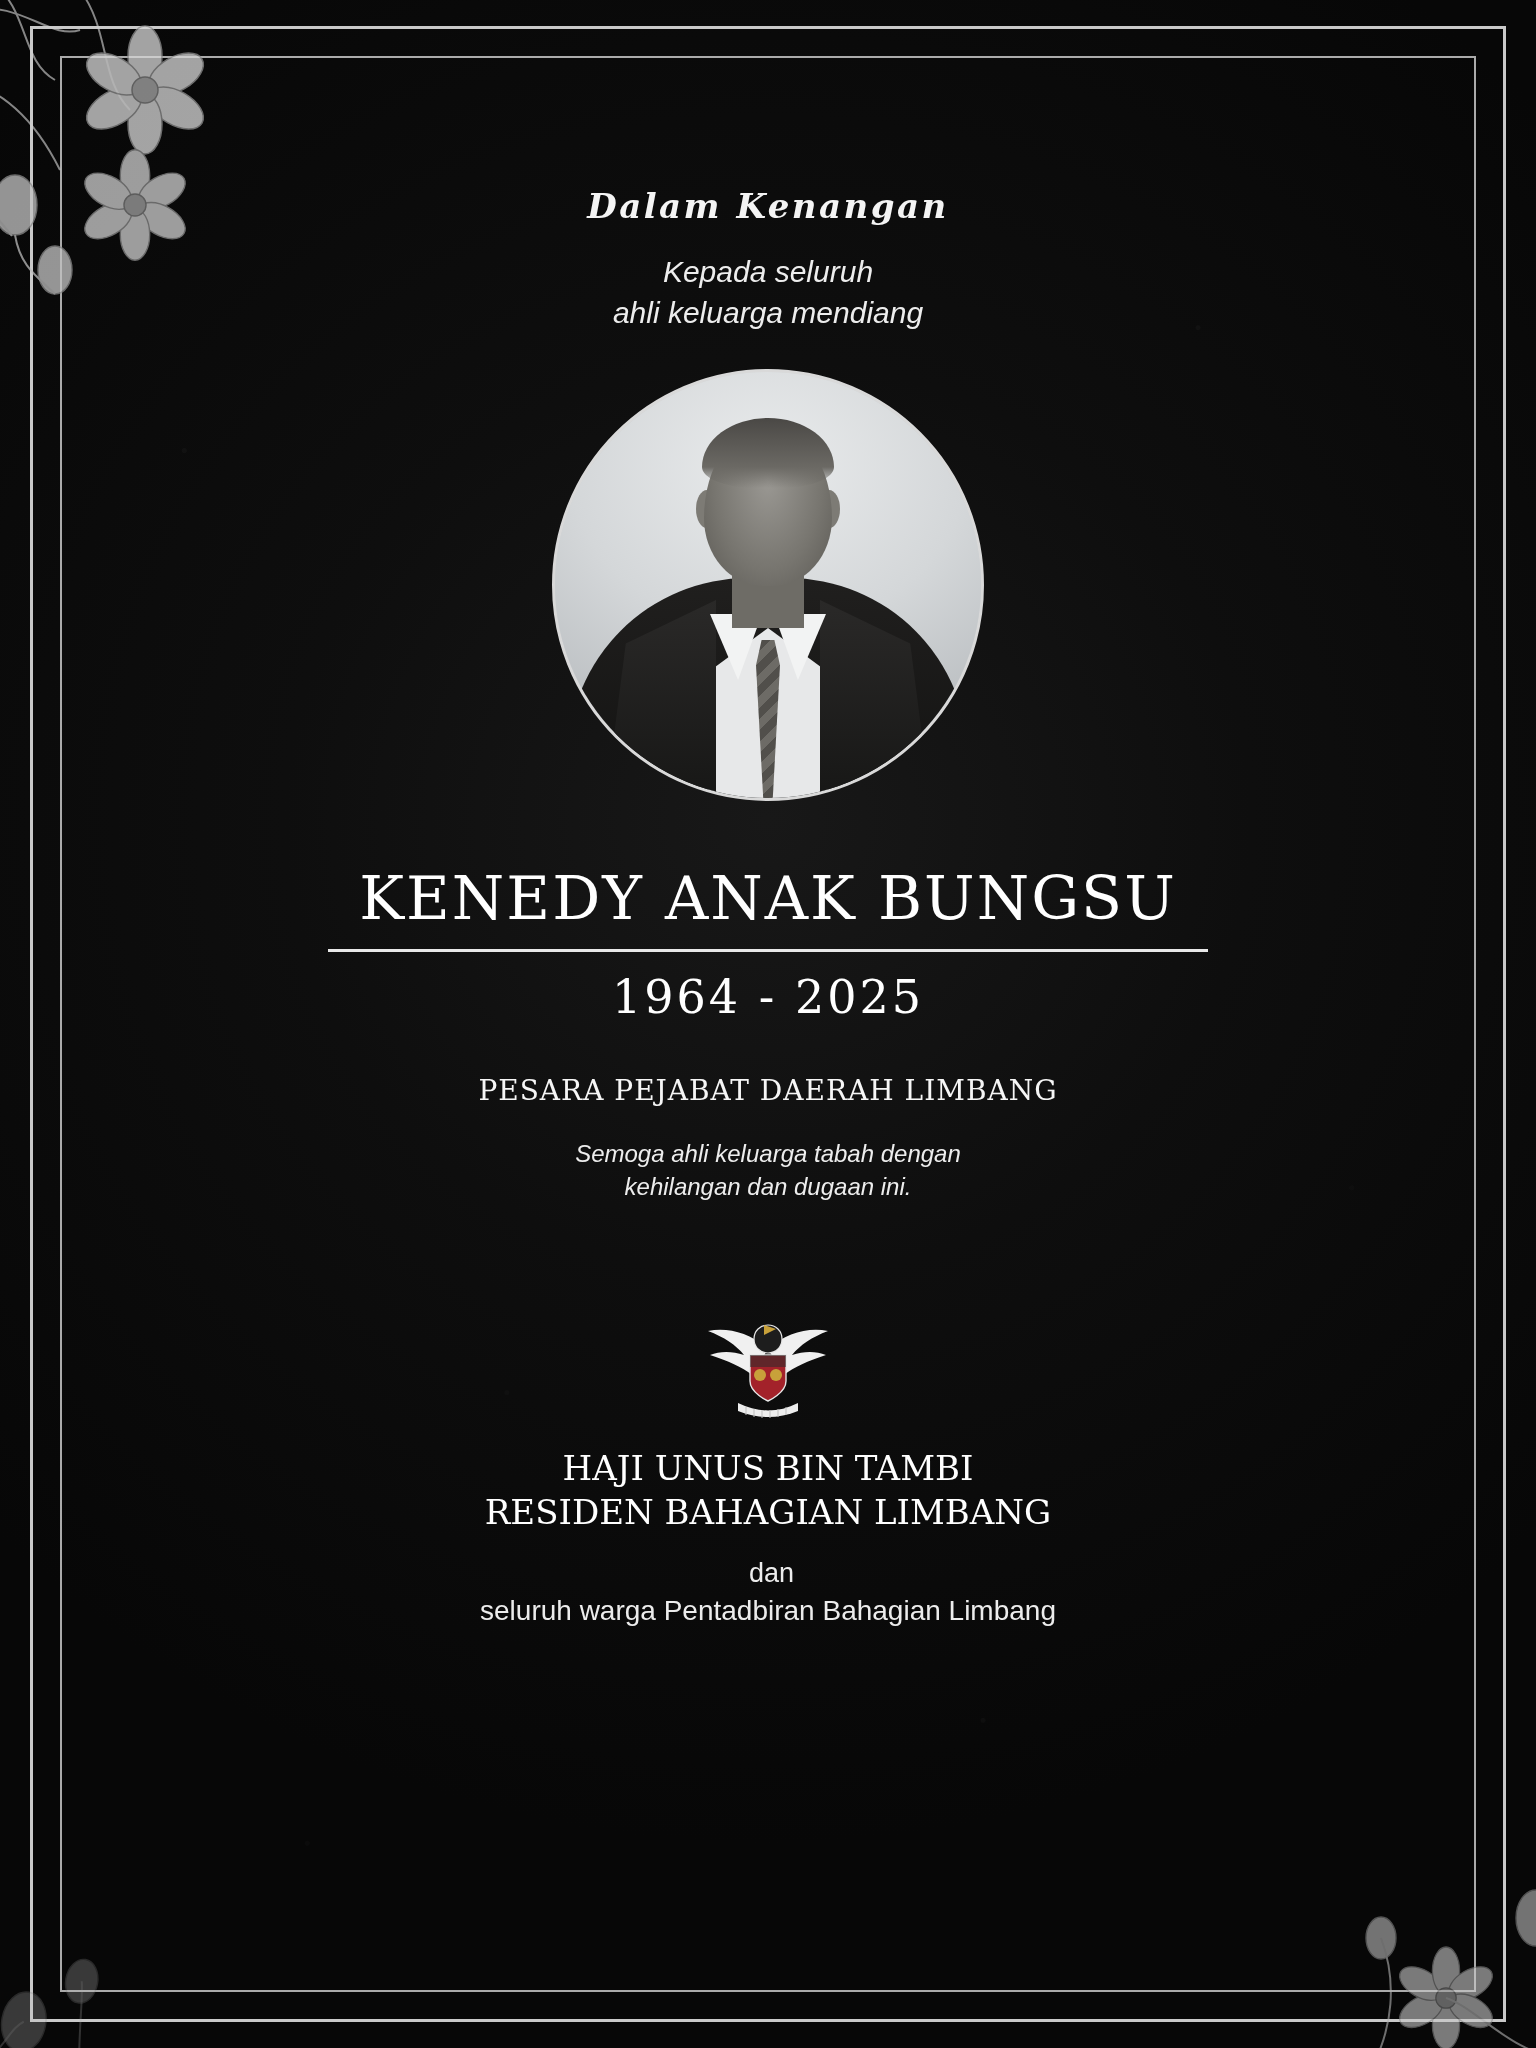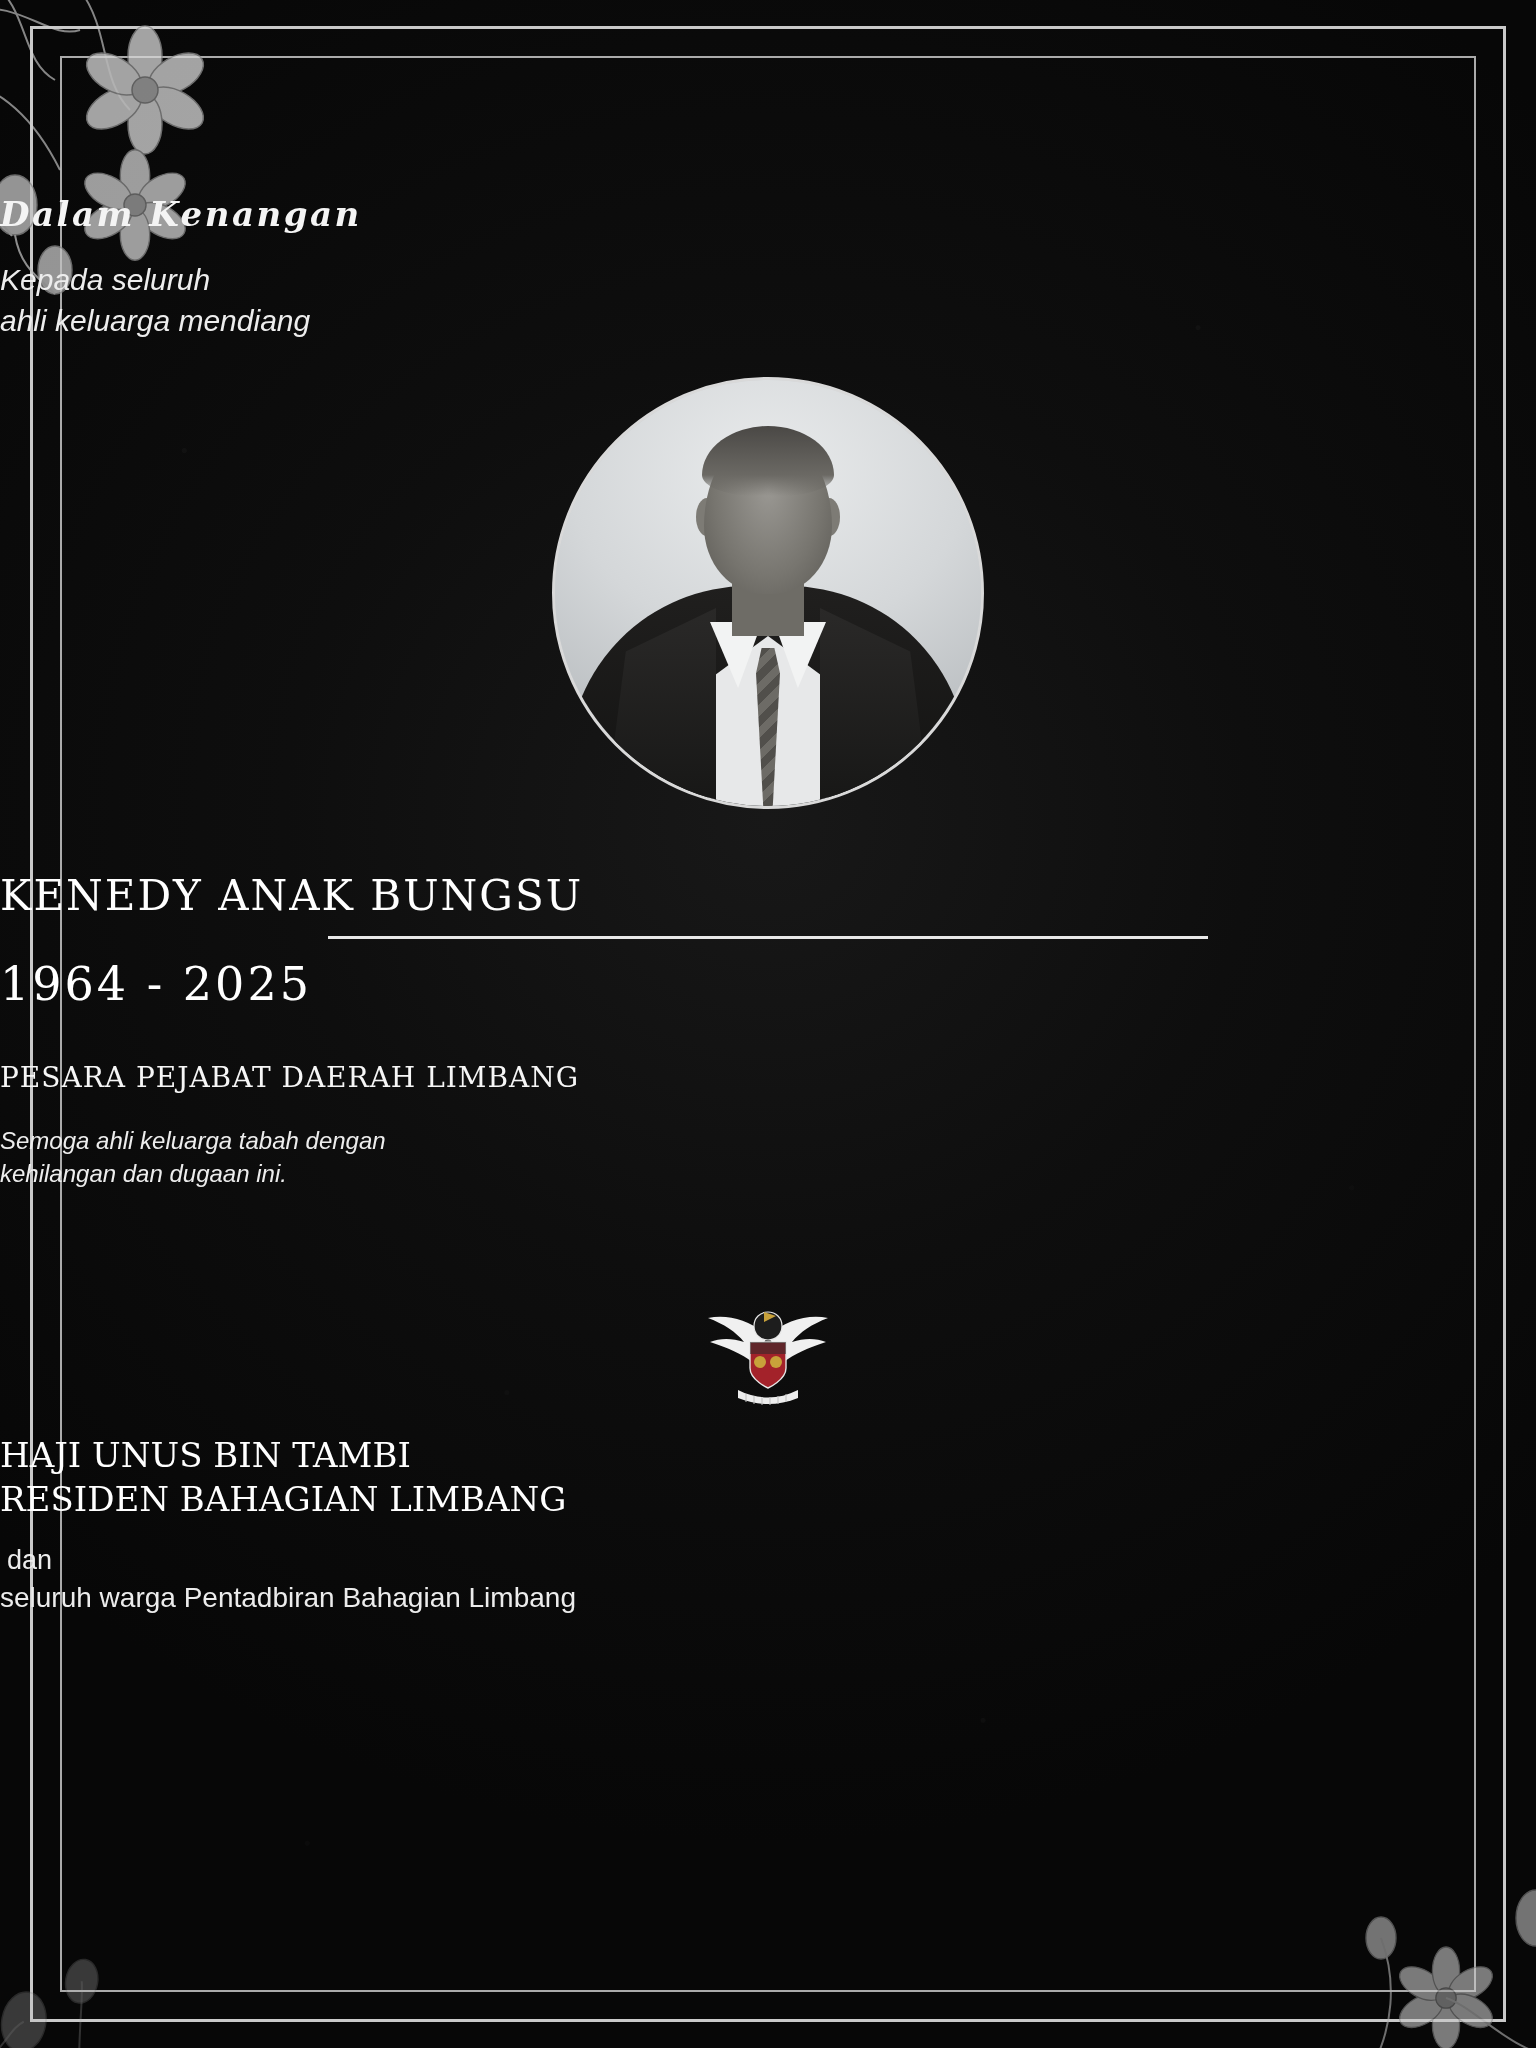--- a/index.html
+++ b/index.html
@@ -58,23 +58,23 @@
     pointer-events: none;
     opacity: .85;
     filter: grayscale(1);
   }
   .floral-tl { left: -40px; top: -30px; width: 340px; height: 330px; }
   .floral-br { right: -60px; bottom: -70px; width: 330px; height: 300px; transform: rotate(180deg); }
   .floral-bl { left: -70px; bottom: -90px; width: 260px; height: 240px; transform: scaleX(-1) rotate(170deg); opacity:.5; }
 
   .content {
     position: absolute;
-    left: 0; right: 0; top: 12px;
+    left: 0; right: 0; top: 4px;
     width: 100%;
-    text-align: left;
+    text-align: center;
     z-index: 4;
   }
 
   .kenangan {
     margin-top: 182px;
     font-family: "DejaVu Serif", serif;
     font-style: italic;
     font-weight: 700;
     font-size: 34px;
     letter-spacing: 2.5px;
@@ -197,21 +197,21 @@
     width: 110px; height: 198px;
     background: linear-gradient(180deg, #2a2928 0%, #171716 100%);
   }
   .p-lap-l { left: calc(50% - 162px); clip-path: polygon(100% 0, 100% 100%, 0 100%, 18% 22%); }
   .p-lap-r { left: calc(50% + 52px);  clip-path: polygon(0 0, 82% 22%, 100% 100%, 0 100%); }
 
   
   .name {
     margin-top: 62px;
     font-family: "DejaVu Serif", serif;
-    font-size: 42px;
+    font-size: 60px;
     letter-spacing: 2px;
     color: #ffffff;
   }
   .rule {
     width: 880px;
     height: 3px;
     background: #e8e8e8;
     margin: 16px auto 0;
   }
   .years {

